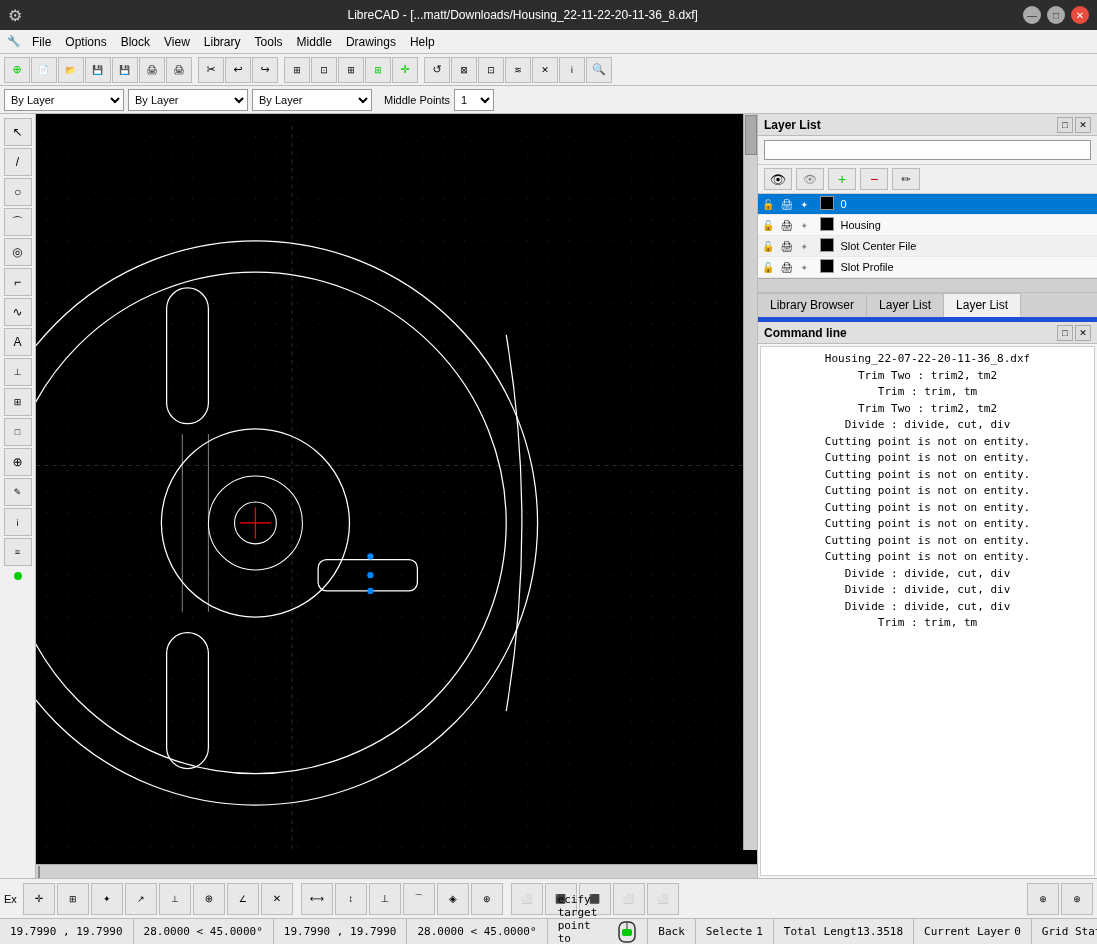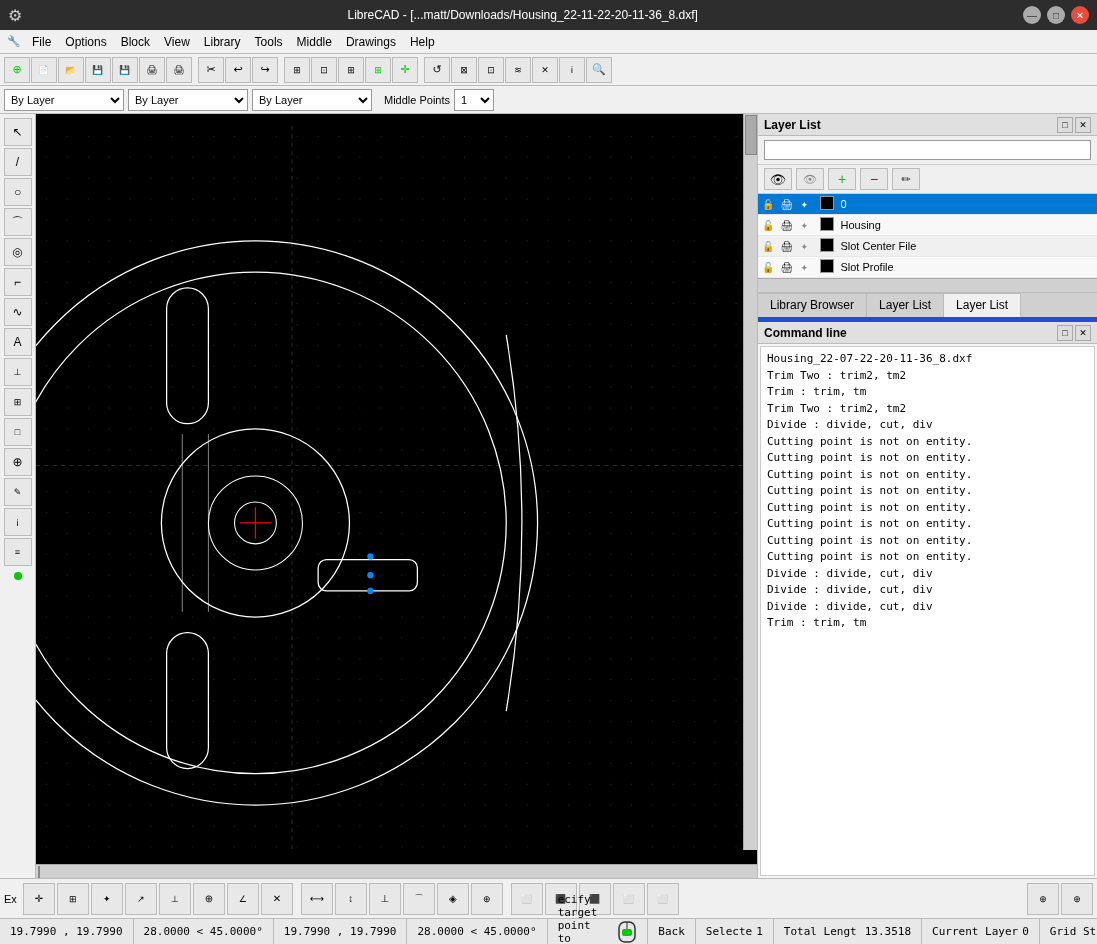--- a/index.html
+++ b/index.html
@@ -50,21 +50,21 @@
     #layer-table tr.selected { background: #0078d4; color: #fff; }
     #layer-table td { padding: 1px 4px; border-bottom: 1px solid #e8e8e8; }
     
     
     #tab-panel { display: flex; border-bottom: 1px solid #bbb; background: #e0e0e0; }
     .tab { padding: 4px 12px; font-size: 12px; cursor: pointer; border-right: 1px solid #bbb; background: #d0d0d0; border-top: 1px solid #bbb; }
     .tab.active { background: #f0f0f0; border-bottom: 1px solid #f0f0f0; }
     
     
     #command-panel { background: #f5f5f5; flex: 1; display: flex; flex-direction: column; overflow: hidden; }
-    #command-output { flex: 1; overflow-y: auto; padding: 4px 6px; font-size: 11px; font-family: monospace; background: #fff; border: 1px solid #bbb; margin: 4px; }
+    #command-output { flex: 1; overflow-y: auto; padding: 4px 6px; font-size: 11px; font-family: monospace; background: #fff; border: 1px solid #bbb; margin: 4px; text-align: center; }
     #command-output p { line-height: 1.5; }
     
     
     #bottom-toolbar { height: 40px; background: #f0f0f0; border-top: 1px solid #bbb; display: flex; align-items: center; padding: 0 4px; gap: 2px; }
     .bt-btn { width: 32px; height: 32px; background: #e8e8e8; border: 1px solid #bbb; cursor: pointer; display: flex; align-items: center; justify-content: center; font-size: 10px; }
     .bt-sep { width: 4px; }
     
     
     #statusbar { height: 26px; background: #e8e8e8; border-top: 1px solid #bbb; display: flex; align-items: center; font-size: 11px; font-family: monospace; }
     .status-cell { padding: 0 10px; border-right: 1px solid #bbb; height: 100%; display: flex; align-items: center; white-space: nowrap; }
@@ -380,21 +380,21 @@
   </div>
   <div class="status-cell">
     <span>Back</span>
   </div>
   <div class="status-cell">
     <span>Selecte</span>
     <span style="margin-left:4px;">1</span>
   </div>
   <div class="status-cell">
     <span>Total Lengt</span>
-    <span style="margin-left:8px;">13.3518</span>
+    <span style="margin-left:0;">13.3518</span>
   </div>
   <div class="status-cell">
     <span>Current Layer</span>
     <span style="margin-left:4px;">0</span>
   </div>
   <div class="status-cell">
     <span>Grid Status</span>
 
   </div>
 </div>

